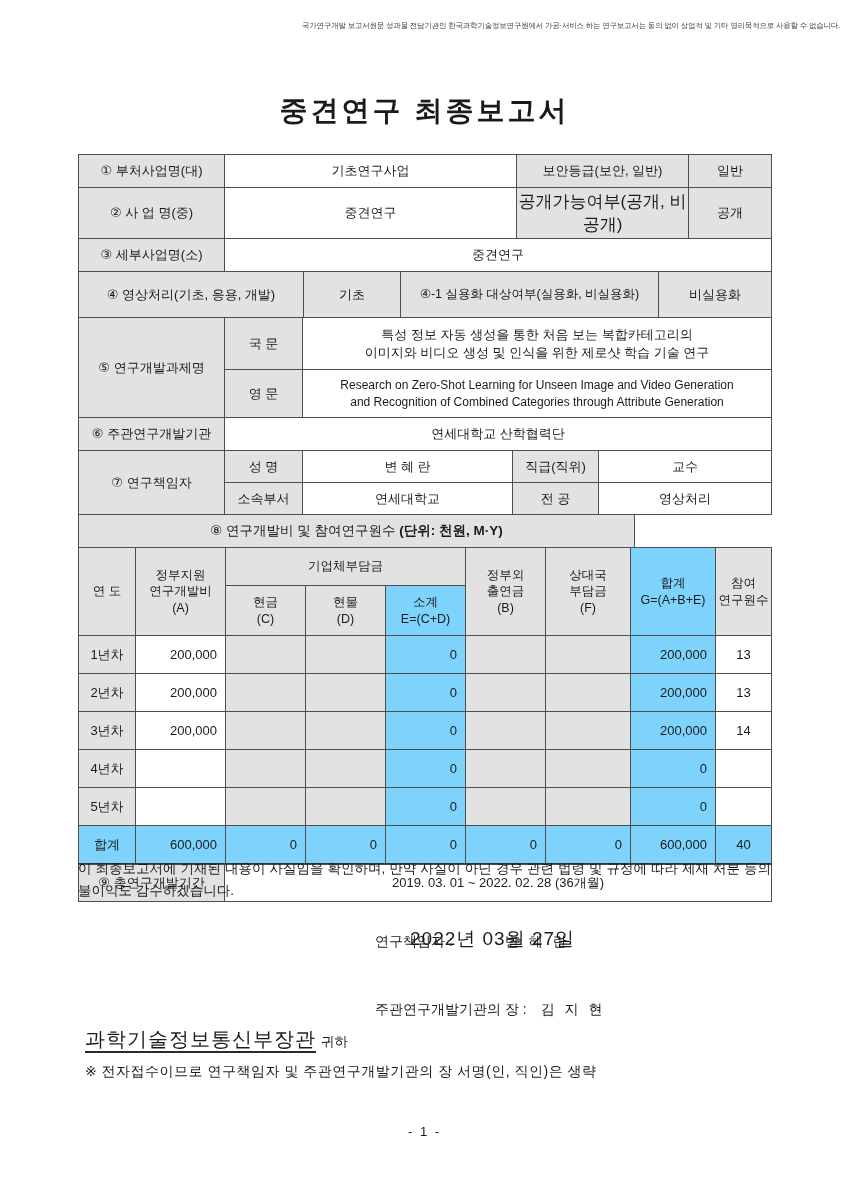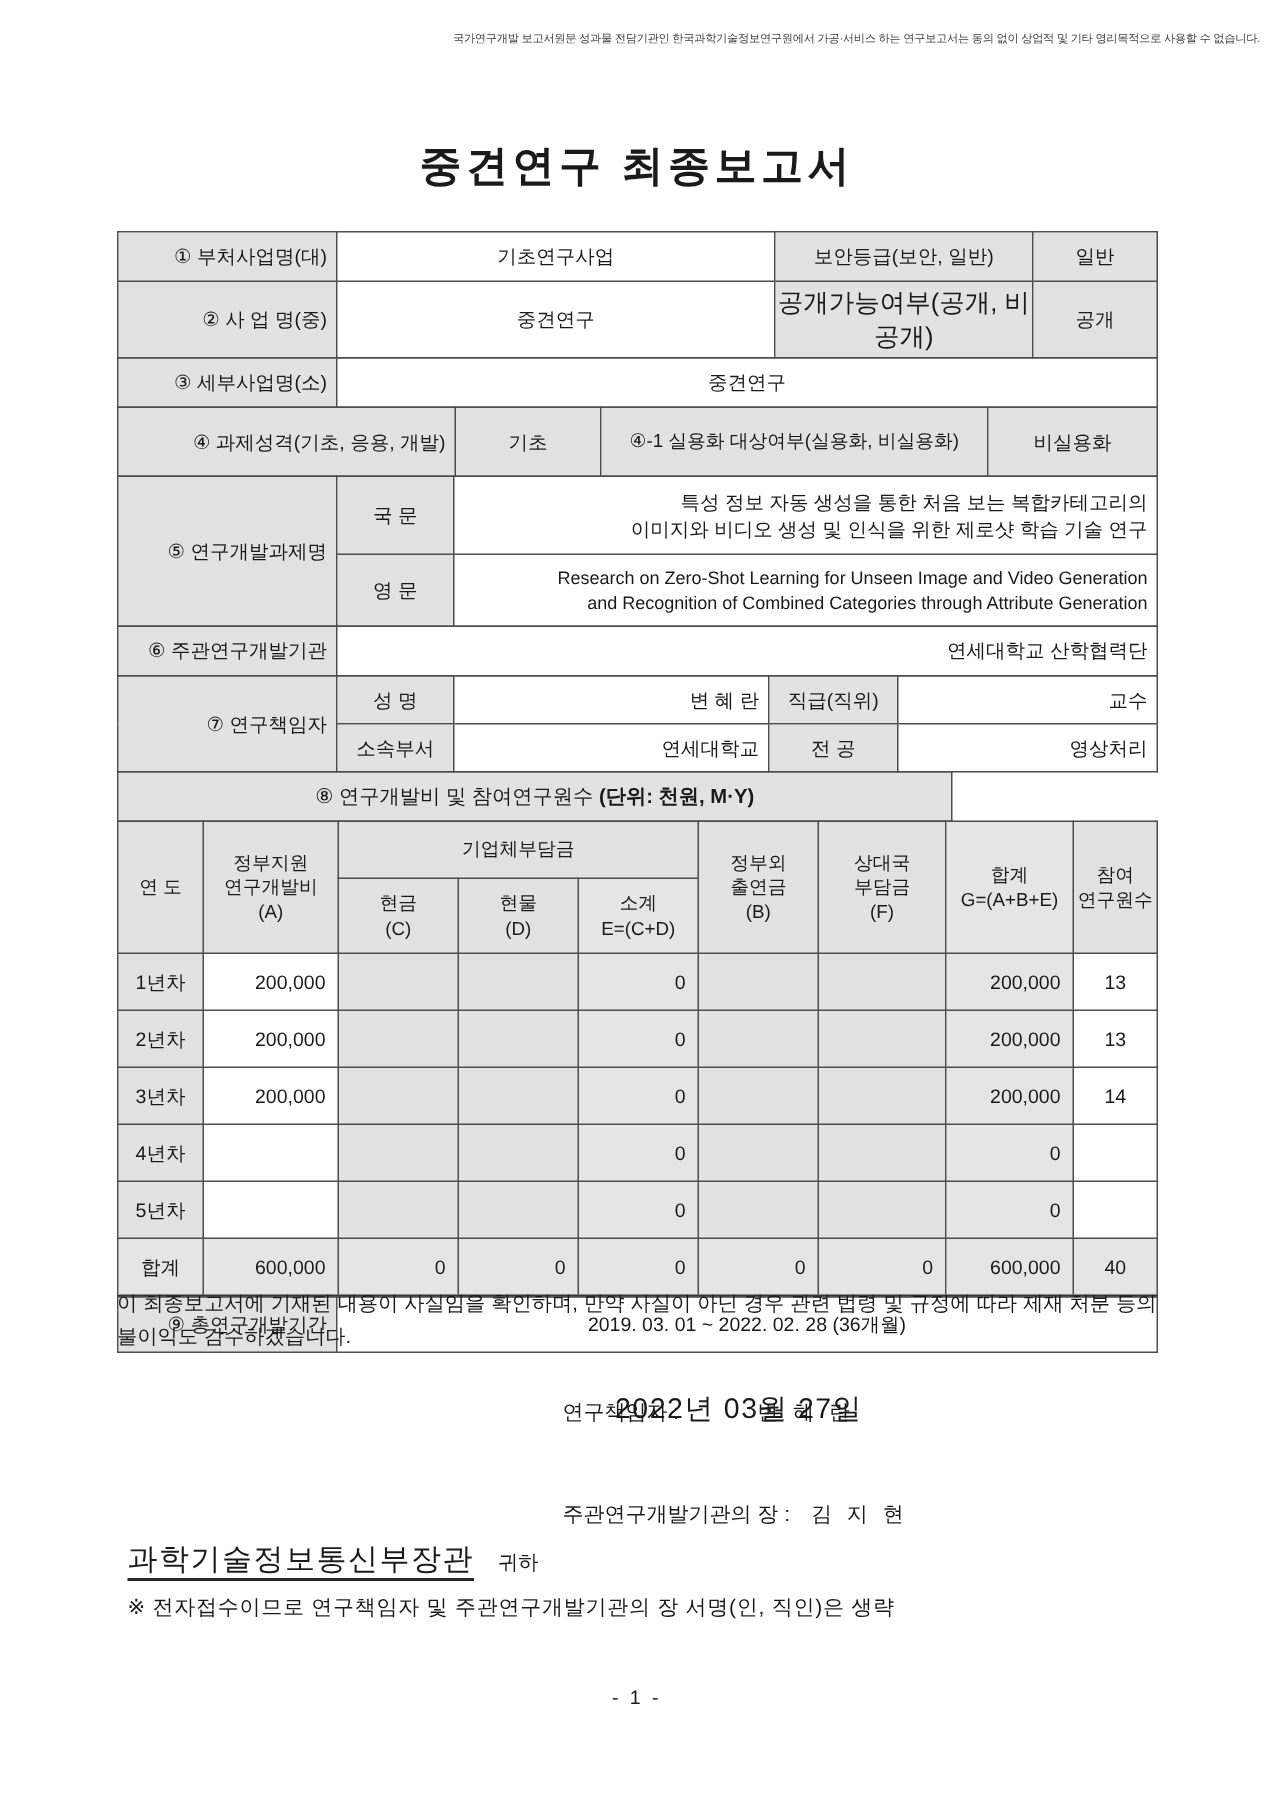--- a/index.html
+++ b/index.html
@@ -22,23 +22,23 @@
   }
 
   .content { position:absolute; top:155px; left:78px; width:693px; }
 
   table { border-collapse:collapse; table-layout:fixed; width:557px; margin-top:-1px; }
   td {
     border:1px solid #4d4d4d; font-size:13px; padding:2px 6px;
     overflow:hidden; vertical-align:middle;
   }
   .gray   { background:#e2e2e2; }
-  .orange { background:#e5e5e5; }
+  .orange { background:#7dd3fc; }
   .c { text-align:center; }
-  .l { text-align:right; }
+  .l { text-align:center; }
   .pre { white-space:pre-line; line-height:1.35;margin-top:46px; }
   .h33 { height:33px; } .h37 { height:37px; } .h52 { height:52px; } .h48 { height:48px; } .h32 { height:32px; }
   .hdr-top { height:38px; } .hdr-bot { height:50px; }
   .budget-head td { font-size:12.5px; text-align:center; white-space:pre-line; line-height:1.3; padding:1px 2px; }
   .budget-row td { height:33px; }
   .num { text-align:right; padding-right:8px; }
   .eng { font-size:12px; }
   .section-head { font-size:13.5px; }
   .section-head b { font-weight:bold; }
   .total-row td { border-bottom:2px solid #333; }
@@ -51,21 +51,21 @@
   .sig-line1 { position:absolute; top:933px; left:375px; font-size:14px; }
   .sig-line2 { position:absolute; top:1001px; left:375px; font-size:14px; }
   .sig-name1 { margin-left:52px; letter-spacing:3px; }
   .sig-name2 { margin-left:14px; letter-spacing:3px;margin-top:16px; }
 
   .addressee { position:absolute; top:1026px; left:85px; font-size:14px; }
   .addressee .big {
     font-size:20px; font-weight:normal; letter-spacing:1px;
     border-bottom:2px solid #2a2a2a; padding-bottom:1px;
   }
-  .addressee .suffix { font-size:13.5px; margin-left:16px; }
+  .addressee .suffix { font-size:13.5px; margin-left:5px; }
 
   .note { position:absolute; top:1063px; left:85px; font-size:14px; letter-spacing:0.5px; }
 
   .page-num { position:absolute; top:1124px; left:0; width:100%; text-align:center; font-size:13px; letter-spacing:2px; }
 </style>
 </head>
 <body>
 
 <div class="page">
 
@@ -113,21 +113,21 @@
 
     <table>
       <colgroup>
           <col style="width:225px">
           <col style="width:97px">
           <col style="width:258px">
           <col style="width:113px">
         </colgroup>
       <tbody>
           <tr class="h33">
-        <td class="gray l">④ 과제성격(기초, 응용, 개발)</td>
+        <td class="gray l">④ 영상처리(기초, 응용, 개발)</td>
         <td class="gray c">기초</td>
         <td class="gray c" style="padding:14px 1px; font-size:12.5px;">④-1 실용화 대상여부(실용화, 비실용화)</td>
         <td class="gray c">비실용화</td>
       </tr>
     </tbody>
       </table>
 
     <table>
       <colgroup>
           <col style="width:146px">

